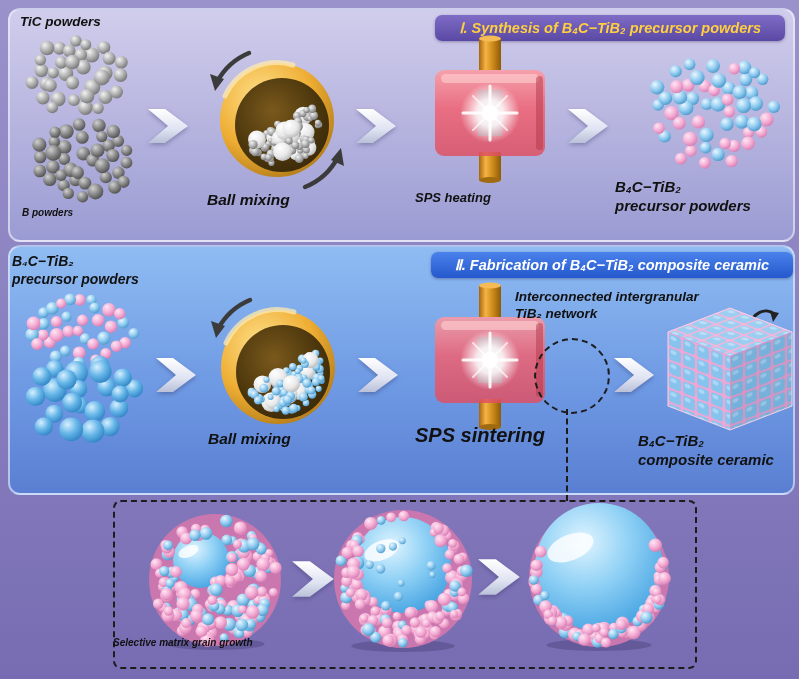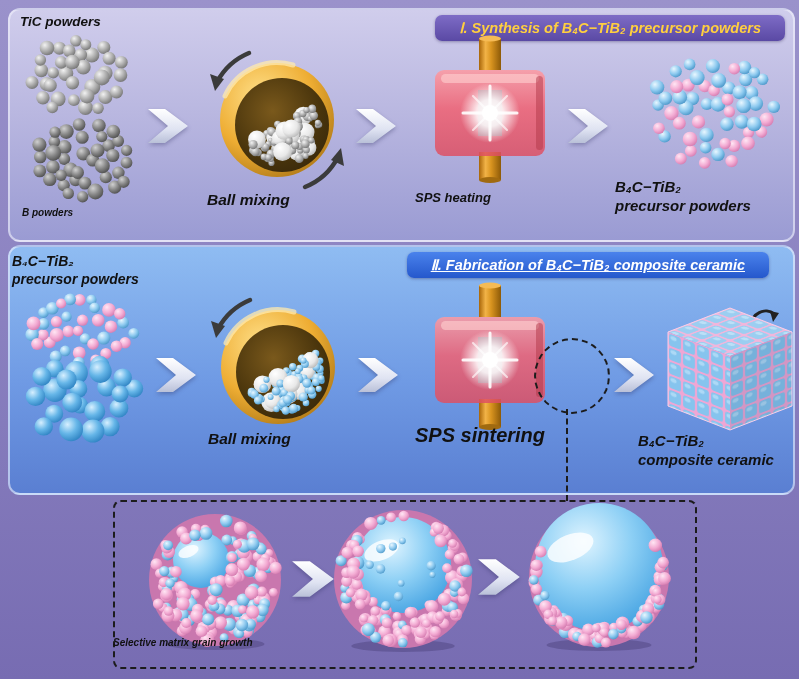--- a/index.html
+++ b/index.html
@@ -10,21 +10,21 @@
   .panel1{left:8px;top:8px;width:783px;height:230px;
     background:linear-gradient(180deg,#d0cdec 0%,#b9b7e0 45%,#9a9bd3 100%);}
   .panel2{left:8px;top:245px;width:783px;height:246px;
     background:linear-gradient(180deg,#8fbcf2 0%,#6f9ae4 55%,#5a7fd2 100%);}
   .abs{position:absolute;}
   .lbl{position:absolute;color:#111;text-align:left;line-height:1.25;font-style:italic;}
   .b{font-weight:bold;}
   .pill{position:absolute;font-style:italic;font-weight:bold;border-radius:7px;
     padding:5px 24px;font-size:14.5px;white-space:nowrap;box-shadow:0 1px 3px rgba(30,20,70,.35);}
   .pill1{right:8px;top:5px;color:#ffcf3f;background:linear-gradient(180deg,#7e6cc6,#5a49a4);}
-  .pill2{right:24px;top:5px;color:#ffffff;background:linear-gradient(180deg,#4a82ec,#2558cc);text-decoration:underline;}
+  .pill2{right:0;top:5px;color:#ffffff;background:linear-gradient(180deg,#4a82ec,#2558cc);}
   .dashed-circle{position:absolute;border:2px dashed #1c1c1c;border-radius:50%;}
   .dashed-box{position:absolute;border:2px dashed #1c1c1c;border-radius:8px;}
   .vdash{position:absolute;width:0;border-left:2px dashed #1c1c1c;}
   .arrow{filter:drop-shadow(0 2px 2px rgba(40,40,90,.35));}
 </style>
 </head>
 <body>
 
 <svg width="0" height="0" style="position:absolute" aria-hidden="true">
   <defs>
@@ -605,20 +605,24 @@
       <circle cx="75" cy="79" r="8" fill="#ffffff"></circle>
     </svg>
     <div class="lbl b" style="left:405px;top:176px;width:150px;font-size:20px">SPS sintering</div>
 
     <div class="dashed-circle" style="left:524px;top:91px;width:72px;height:72px"></div>
 
     <svg class="abs arrow" style="left:602px;top:108px" width="46" height="40">
         <use href="#chev"></use>
       </svg>
 
+    <div class="lbl b" style="left:505px;top:42px;width:250px;font-size:13.5px">
+      <div>Interconnected intergranular</div>
+      <div>TiB₂ network</div>
+    </div>
     <svg class="abs" style="left:738px;top:58px" width="32" height="30" viewBox="0 0 32 30">
       <path d="M4,22 C2,8 18,2 26,9" stroke="#222" stroke-width="3" fill="none" stroke-linecap="round"></path>
       <polygon points="22,6 31,8 25,17" fill="#222"></polygon>
     </svg>
 
     <svg class="abs" style="left:650px;top:55px" width="140" height="132" viewBox="0 0 140 132">
       <rect width="62" height="62" fill="url(#pTile)" transform="matrix(1,0.387,-1,0.387,70,6)"></rect>
       <rect width="62" height="62" fill="#ffffff" opacity="0.18" transform="matrix(1,0.387,-1,0.387,70,6)"></rect>
       <rect width="62" height="74" fill="url(#pTile)" transform="translate(8,30) skewY(21.2)"></rect>
       <rect width="62" height="74" fill="url(#pTile)" transform="translate(70,54) skewY(-21.2)"></rect>

